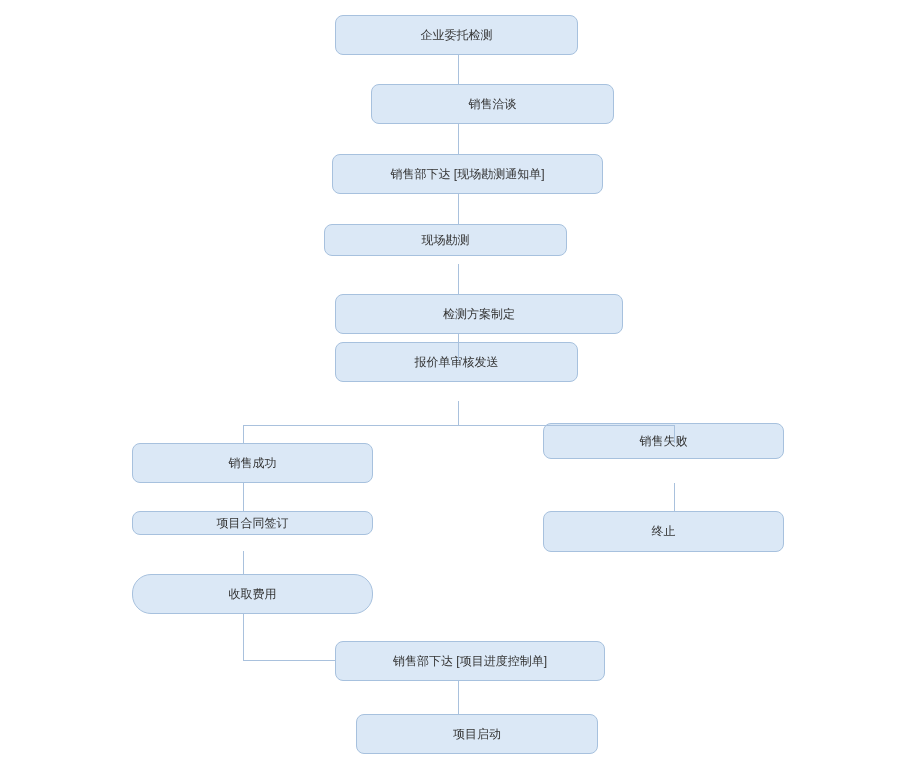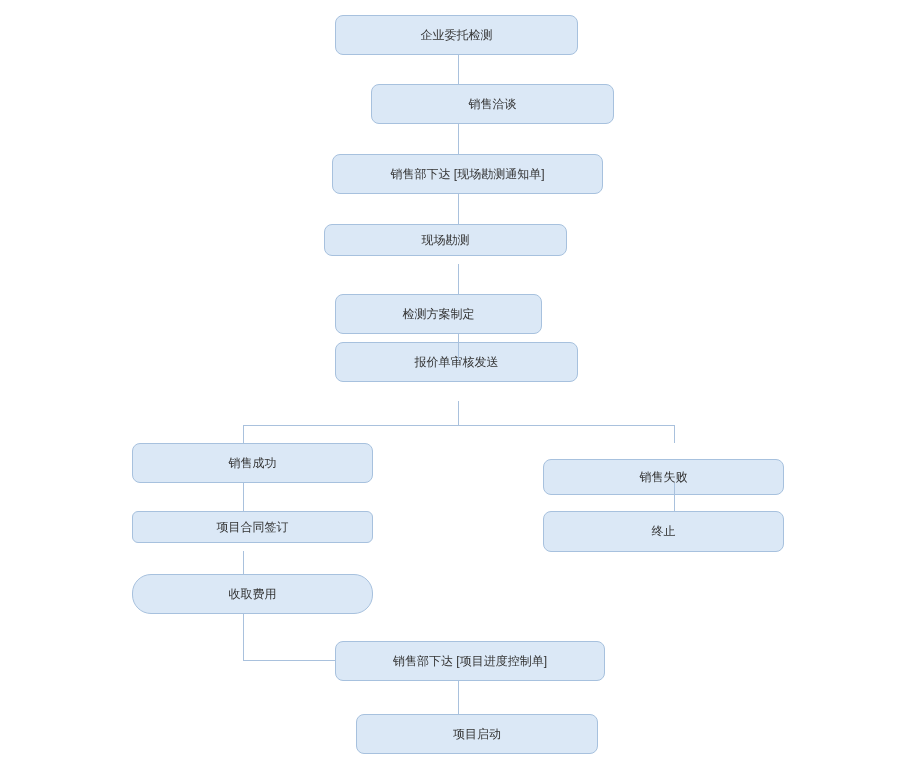--- a/index.html
+++ b/index.html
@@ -41,27 +41,27 @@
 </style>
 </head>
 <body>
 
 <div class="canvas">
 
   <div class="node" style="left:335px; top:15px;  width:243px; height:40px;">企业委托检测</div>
   <div class="node" style="left:335px; top:84px;  width:243px; height:40px;margin-left:36px;">销售洽谈</div>
   <div class="node" style="left:332px; top:154px; width:271px; height:40px;">销售部下达 [现场勘测通知单]</div>
   <div class="node" style="left:324px; top:224px; width:243px; height:32px;">现场勘测</div>
-  <div class="node" style="left:335px; top:294px; width:207px; height:40px;text-align:right;">检测方案制定</div>
+  <div class="node" style="left:335px; top:294px; width:288px; height:40px;text-align:right;">检测方案制定</div>
   <div class="node" style="left:335px; top:342px; width:243px; height:40px;">报价单审核发送</div>
 
   <div class="node" style="left:132px; top:443px; width:241px; height:40px;">销售成功</div>
-  <div class="node" style="left:543px; top:459px; width:241px; height:36px;">销售失败</div>
+  <div class="node" style="left:543px; top:423px; width:241px; height:36px;">销售失败</div>
 
-  <div class="node" style="left:132px; top:511px; width:241px; height:32px;border-radius:6px;">项目合同签订</div>
+  <div class="node" style="left:132px; top:511px; width:241px; height:24px;">项目合同签订</div>
   <div class="node" style="left:132px; top:574px; width:241px; height:40px;border-radius:19px;">收取费用</div>
 
   <div class="node" style="left:543px; top:511px; width:241px; height:41px;">终止</div>
 
   <div class="node" style="left:335px; top:641px; width:270px; height:40px;">销售部下达 [项目进度控制单]</div>
   <div class="node" style="left:356px; top:714px; width:242px; height:40px;">项目启动</div>
 
   <div class="line v" style="left:458px; top:55px;  height:29px;"></div>
   <div class="line v" style="left:458px; top:124px; height:30px;"></div>
   <div class="line v" style="left:458px; top:194px; height:30px;"></div>

